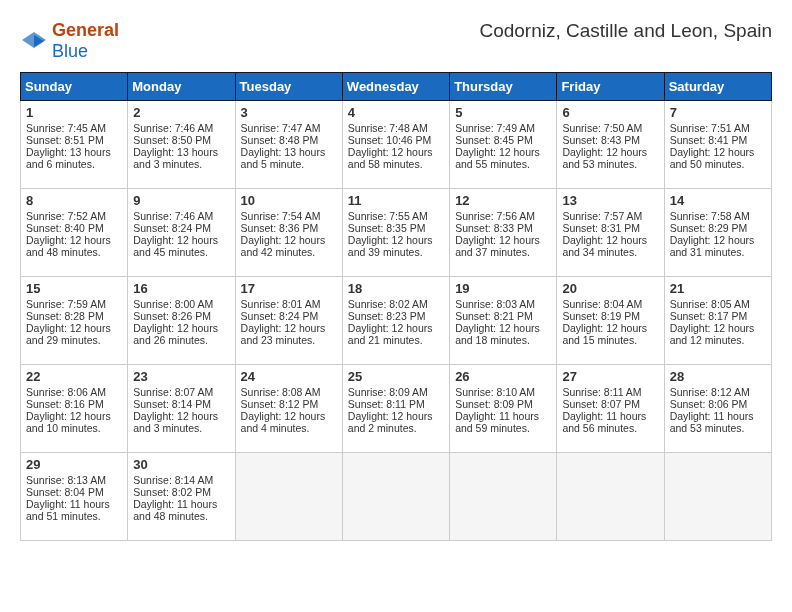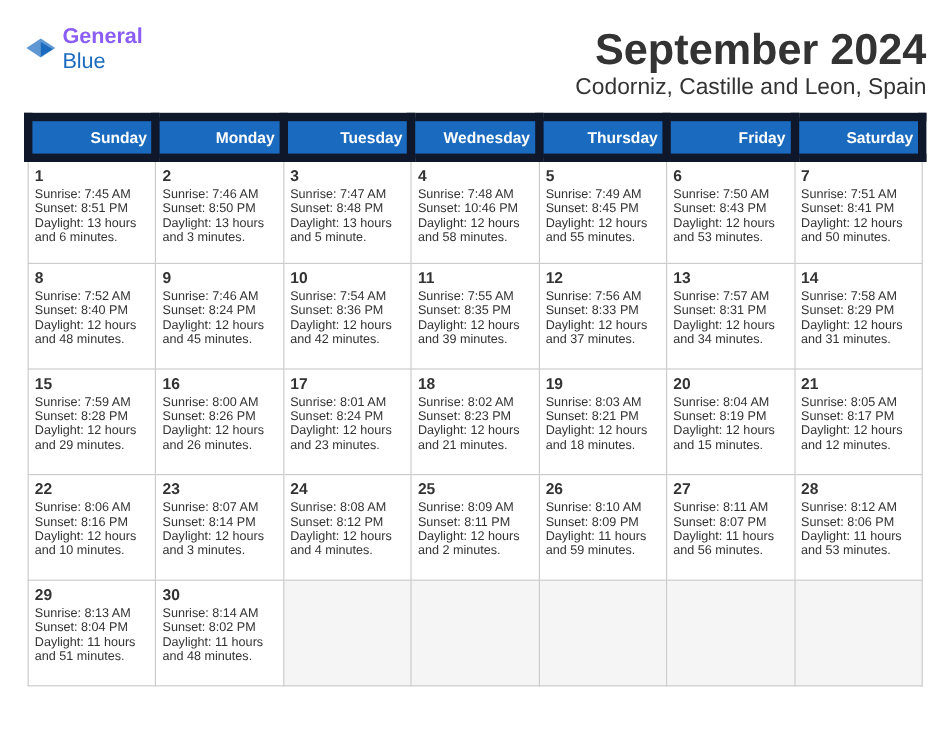--- a/index.html
+++ b/index.html
@@ -41,22 +41,22 @@
       width: 100%;
       border-collapse: collapse;
       table-layout: fixed;
     }
     th {
       background-color: #1a6bbf;
       color: #fff;
       font-size: 13px;
       font-weight: bold;
       padding: 6px 4px;
-      text-align: right;
-      border: 7px solid #0f172a;
+      text-align: left;
+      border: 1px solid #0f172a;
     }
     td {
       vertical-align: top;
       border: 1px solid #ccc;
       padding: 4px 5px;
       font-size: 10.5px;
       color: #333;
       height: 88px;
     }
     td.empty {
@@ -72,26 +72,25 @@
 </head>
 <body>
 
 <div class="header">
   <div class="logo">
     <svg class="logo-icon" viewBox="0 0 28 22" xmlns="http://www.w3.org/2000/svg">
       <polygon points="14,2 26,10 14,18 2,10" fill="#1a6bbf" opacity="0.7"></polygon>
       <polygon points="14,5 24,11 14,17" fill="#1a6bbf"></polygon>
     </svg>
     <div>
-      <span style="font-size:18px;font-weight:bold;color:#8b5cf6;">General</span><br>
+      <span style="font-size:18px;font-weight:bold;color:#c2410c;">General</span><br>
       <span style="font-size:18px;font-weight:normal;color:#1a6bbf;">Blue</span>
     </div>
   </div>
   <div class="title-block">
-    <div class="month-title">September 2024</div>
     <div class="location">Codorniz, Castille and Leon, Spain</div>
   </div>
 </div>
 
 <table>
   <thead>
     <tr>
     <th>Sunday</th>
         <th>Monday</th>
         <th>Tuesday</th>

